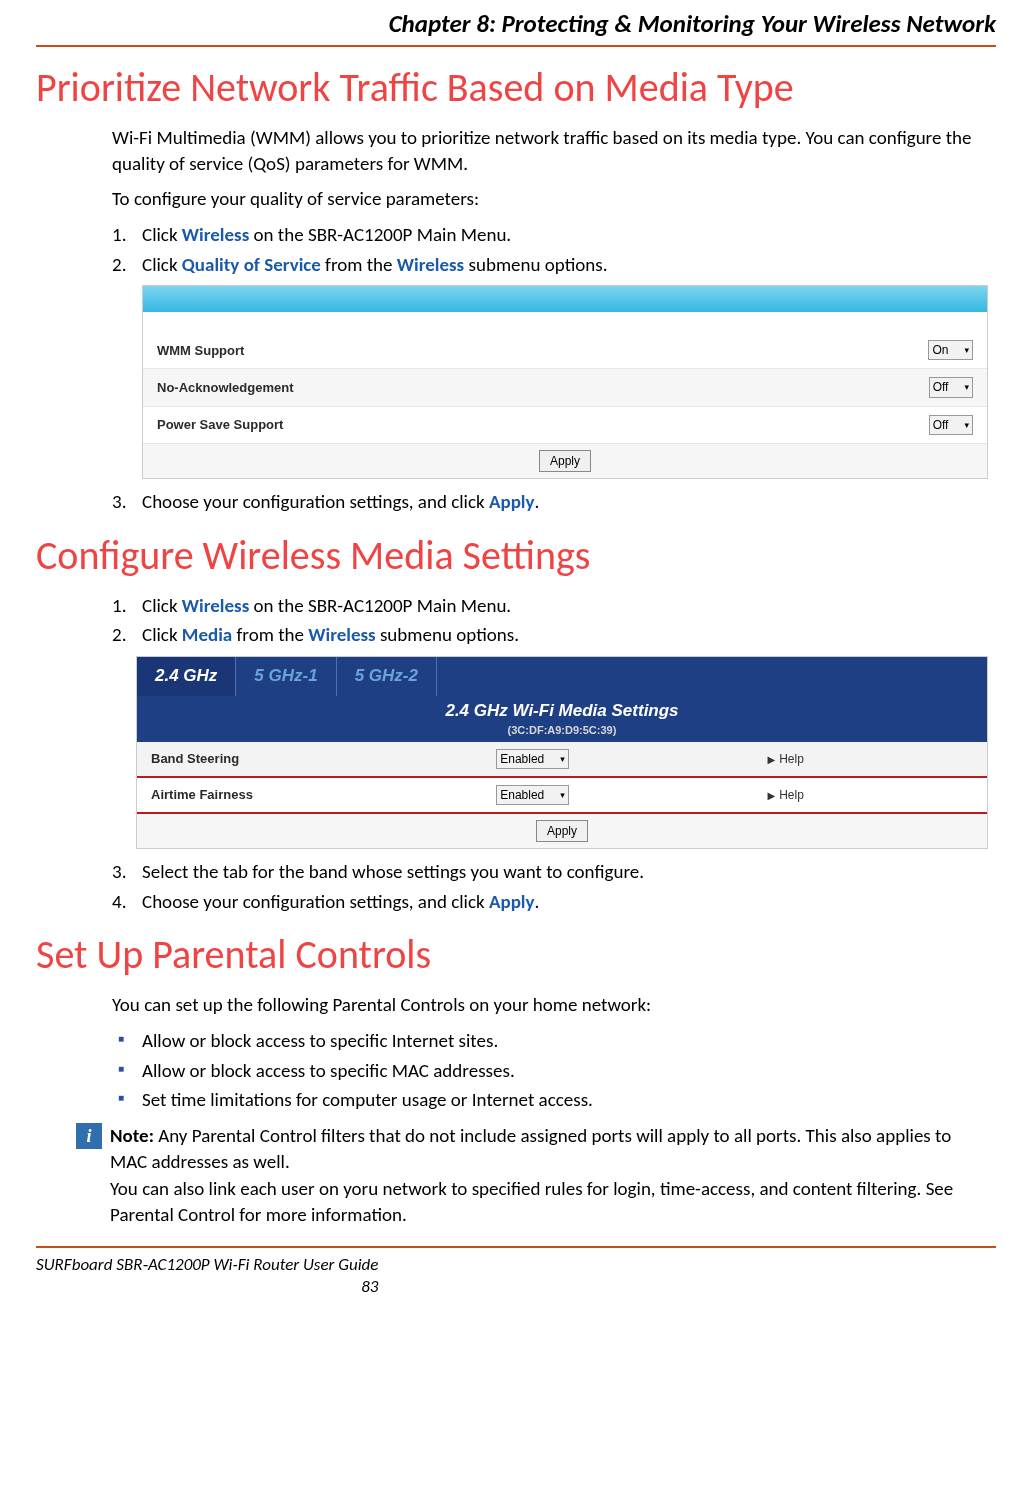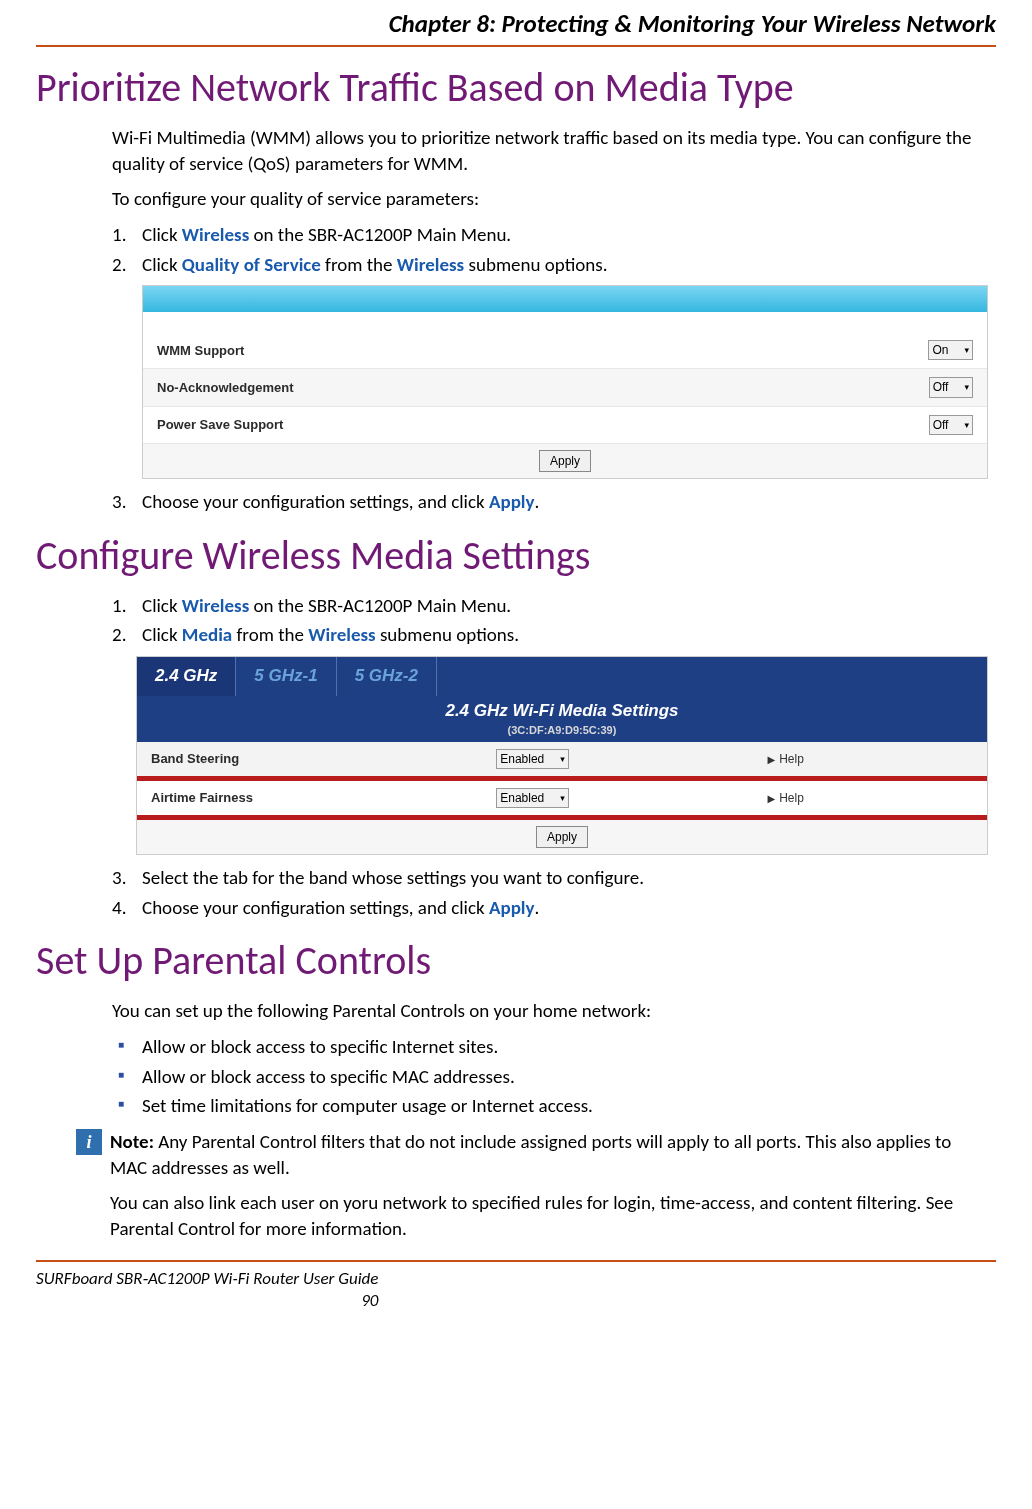--- a/index.html
+++ b/index.html
@@ -14,21 +14,21 @@
   .header-bar {
     text-align: right;
     font-style: italic;
     font-weight: bold;
     font-size: 25px;
     padding: 8px 0 6px;
     border-bottom: 2px solid #c44f17;
     margin-bottom: 14px;
   }
   h1.section-title {
-    color: #701a75;
+    color: #ef4444;
     font-weight: normal;
     font-size: 40px;
     margin: 18px 0 14px 0;
     line-height: 1.15;
   }
   .body-block {
     margin-left: 76px;
     margin-right: 8px;
     line-height: 1.35;
   }
@@ -142,21 +142,21 @@
     font-size: 11px;
     font-weight: bold;
     font-style: normal;
     padding-bottom: 4px;
   }
   .ss2-row {
     display: flex;
     align-items: center;
     padding: 7px 14px;
     background: #fff;
-    border-bottom: 5px solid #b91c1c;
+    border-bottom: 2px solid #b91c1c;
   }
   .ss2-row:nth-child(odd){ background:#f3f3f3;}
   .ss2-row .label { width: 42%; font-weight: bold; color:#2b2b2b;}
   .ss2-row .ctrl { width: 33%; }
   .ss2-row .help { flex:1; color:#333; font-size:12px; }
   .ss2-row .help .tri { font-size:10px; margin-right:4px;}
   .note-row {
     display: flex;
     align-items: flex-start;
     margin-left: 40px;
@@ -297,22 +297,22 @@
     <li>Allow or block access to specific Internet sites.</li>
     <li>Allow or block access to specific MAC addresses.</li>
     <li>Set time limitations for computer usage or Internet access.</li>
   </ul>
 </div>
 
 <div class="note-row">
   <div class="note-icon">i</div>
   <div class="note-text">
     <p><b>Note:</b><span> Any Parental Control filters that do not include assigned ports will apply to all ports. This also applies to MAC addresses as well.</span></p>
-    <p style="margin-top:10px;">You can also link each user on yoru network to specified rules for login, time-access, and content filtering. See Parental Control for more information.</p>
+    <p style="margin-top:2px;">You can also link each user on yoru network to specified rules for login, time-access, and content filtering. See Parental Control for more information.</p>
   </div>
 </div>
 
 <div class="footer">
   <div class="right">
     <div>SURFboard SBR‑AC1200P Wi-Fi Router User Guide</div>
-    <div>90</div>
+    <div>83</div>
   </div>
 </div>
 
 </body></html>

